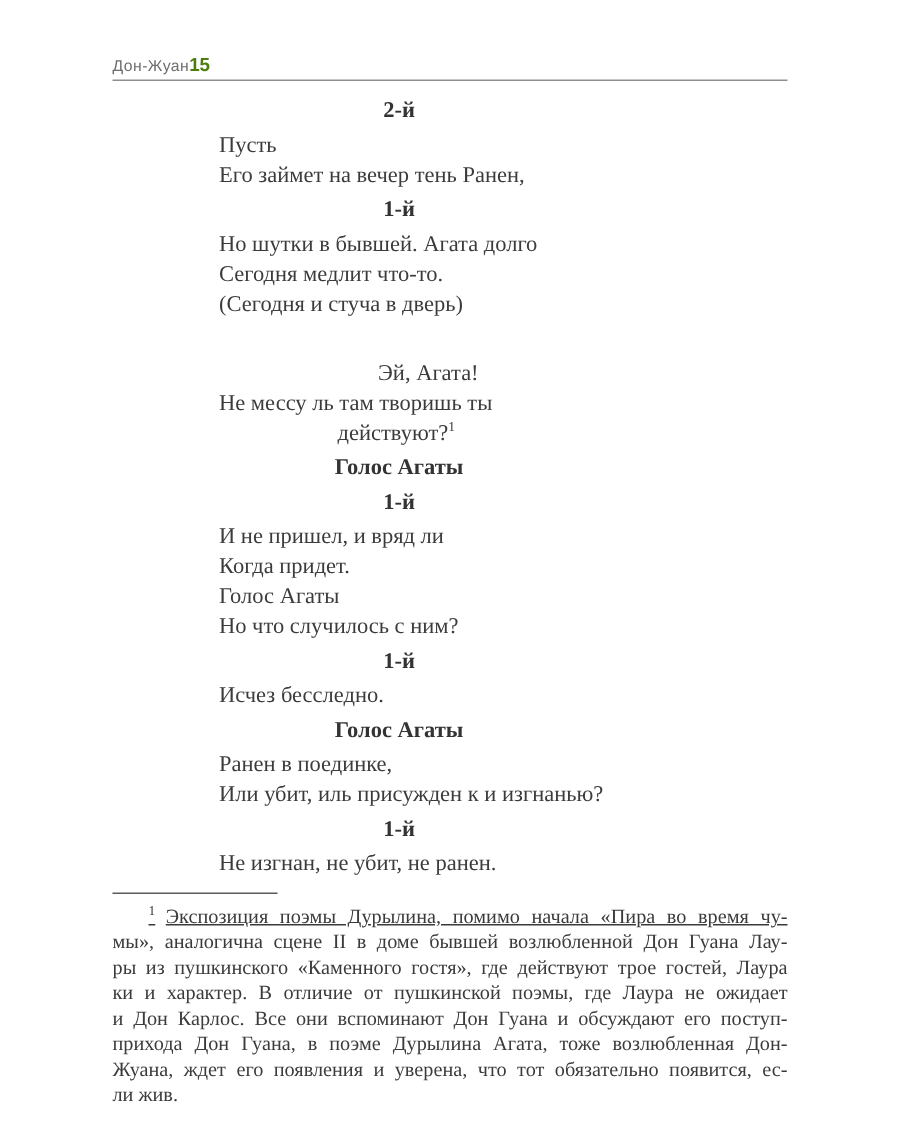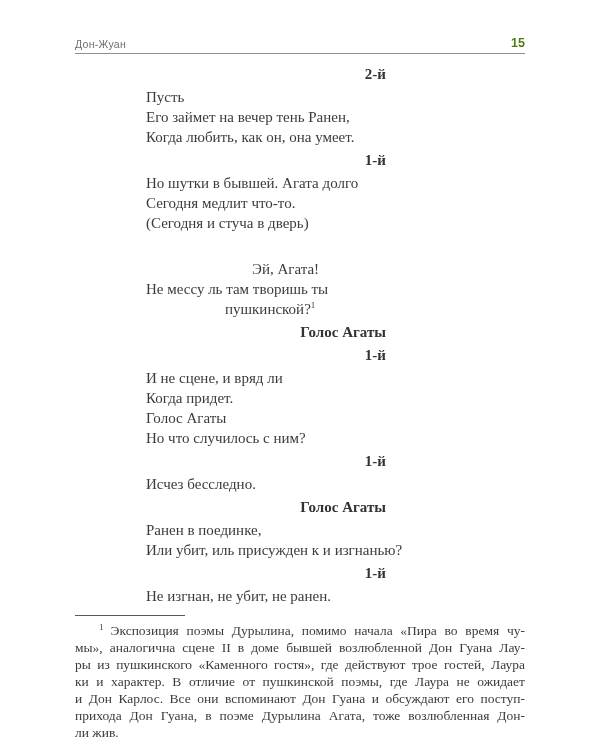--- a/index.html
+++ b/index.html
@@ -10,21 +10,21 @@
     color:#3b3b3b;
     overflow:hidden;
   }
   .page{
     width:450px;
     margin:0 auto;
     padding-top:36px;
   }
   .running-head{
     display:flex;
-    justify-content:space-between;
+    justify-content:flex-start;
     align-items:flex-end;
     border-bottom:1.5px solid #8f8f8f;
     padding-bottom:3px;
   }
   .running-title{
     font-family:"Liberation Sans",sans-serif;
     font-size:10.5px;
     color:#6e6e6e;
     letter-spacing:.3px;
   }
@@ -35,21 +35,21 @@
     color:#4d7c0f;
   }
   .play{
     margin-left:71px;
     width:240px;
     margin-top:10px;
     font-size:15px;
   }
   .speaker{
     font-weight:bold;
-    text-align:right;
+    text-align:center;
     line-height:20px;
     margin:3px 0;
     color:#333333;
   }
   .vline{
     line-height:20px;
     white-space:nowrap;
   }
   sup.fn-ref, sup.fn-marker{
     font-size:9px;
@@ -62,48 +62,47 @@
     border-top:1.3px solid #5a5a5a;
     margin-bottom:6px;
   }
   .fn-line{
     font-size:13.5px;
     line-height:17px;
     text-align:justify;
     text-align-last:justify;
     color:#3b3b3b;
   }
-  .fn-first{text-indent:24px;}
+  .fn-first{text-indent:24px;text-decoration:underline;}
   .fn-last{text-align-last:left;}
 </style>
 </head>
 <body>
 
 <div class="page">
 
   <div class="running-head">
     <span class="running-title">Дон-Жуан</span>
     <span class="page-number">15</span>
   </div>
 
   <div class="play">
       <div class="speaker">2-й</div>
       <div class="vline"><span>Пусть</span></div>
       <div class="vline"><span>Его займет на вечер тень Ранен,</span></div>
-      <div class="vline"><span>Когда любить, как он, она умеет.</span></div>
       <div class="speaker">1-й</div>
       <div class="vline"><span>Но шутки в бывшей. Агата долго</span></div>
       <div class="vline"><span>Сегодня медлит что-то.</span></div>
       <div class="vline"><span>(Сегодня и стуча в дверь)</span></div>
       <div class="vline" style="padding-left: 106px; margin-top: 26px;"><span>Эй, Агата!</span></div>
       <div class="vline"><span>Не мессу ль там творишь ты</span></div>
-      <div class="vline" style="padding-left: 79px;"><span>пушкинской?</span><sup class="fn-ref">1</sup></div>
+      <div class="vline" style="padding-left: 79px;"><span>действуют?</span><sup class="fn-ref">1</sup></div>
       <div class="speaker">Голос Агаты</div>
       <div class="speaker">1-й</div>
-      <div class="vline"><span>И не сцене, и вряд ли</span></div>
+      <div class="vline"><span>И не пришел, и вряд ли</span></div>
       <div class="vline"><span>Когда придет.</span></div>
       <div class="vline"><span>Голос Агаты</span></div>
       <div class="vline"><span>Но что случилось с ним?</span></div>
       <div class="speaker">1-й</div>
       <div class="vline"><span>Исчез бесследно.</span></div>
       <div class="speaker">Голос Агаты</div>
       <div class="vline"><span>Ранен в поединке,</span></div>
       <div class="vline"><span>Или убит, иль присужден к и изгнанью?</span></div>
       <div class="speaker">1-й</div>
       <div class="vline"><span>Не изгнан, не убит, не ранен.</span></div>
@@ -111,17 +110,18 @@
 
   <div class="footnote">
     <div class="fn-sep"></div>
     <div id="fn-lines">
         <div class="fn-line fn-first"><sup class="fn-marker">1</sup>Экспозиция поэмы Дурылина, помимо начала «Пира во время чу-</div>
         <div class="fn-line">мы», аналогична сцене II в доме бывшей возлюбленной Дон Гуана Лау-</div>
         <div class="fn-line">ры из пушкинского «Каменного гостя», где действуют трое гостей, Лаура</div>
         <div class="fn-line">ки и характер. В отличие от пушкинской поэмы, где Лаура не ожидает</div>
         <div class="fn-line">и Дон Карлос. Все они вспоминают Дон Гуана и обсуждают его поступ-</div>
         <div class="fn-line">прихода Дон Гуана, в поэме Дурылина Агата, тоже возлюбленная Дон-</div>
+        <div class="fn-line">Жуана, ждет его появления и уверена, что тот обязательно появится, ес-</div>
         <div class="fn-line fn-last">ли жив.</div>
       </div>
   </div>
 
 </div>
 
 </body></html>

